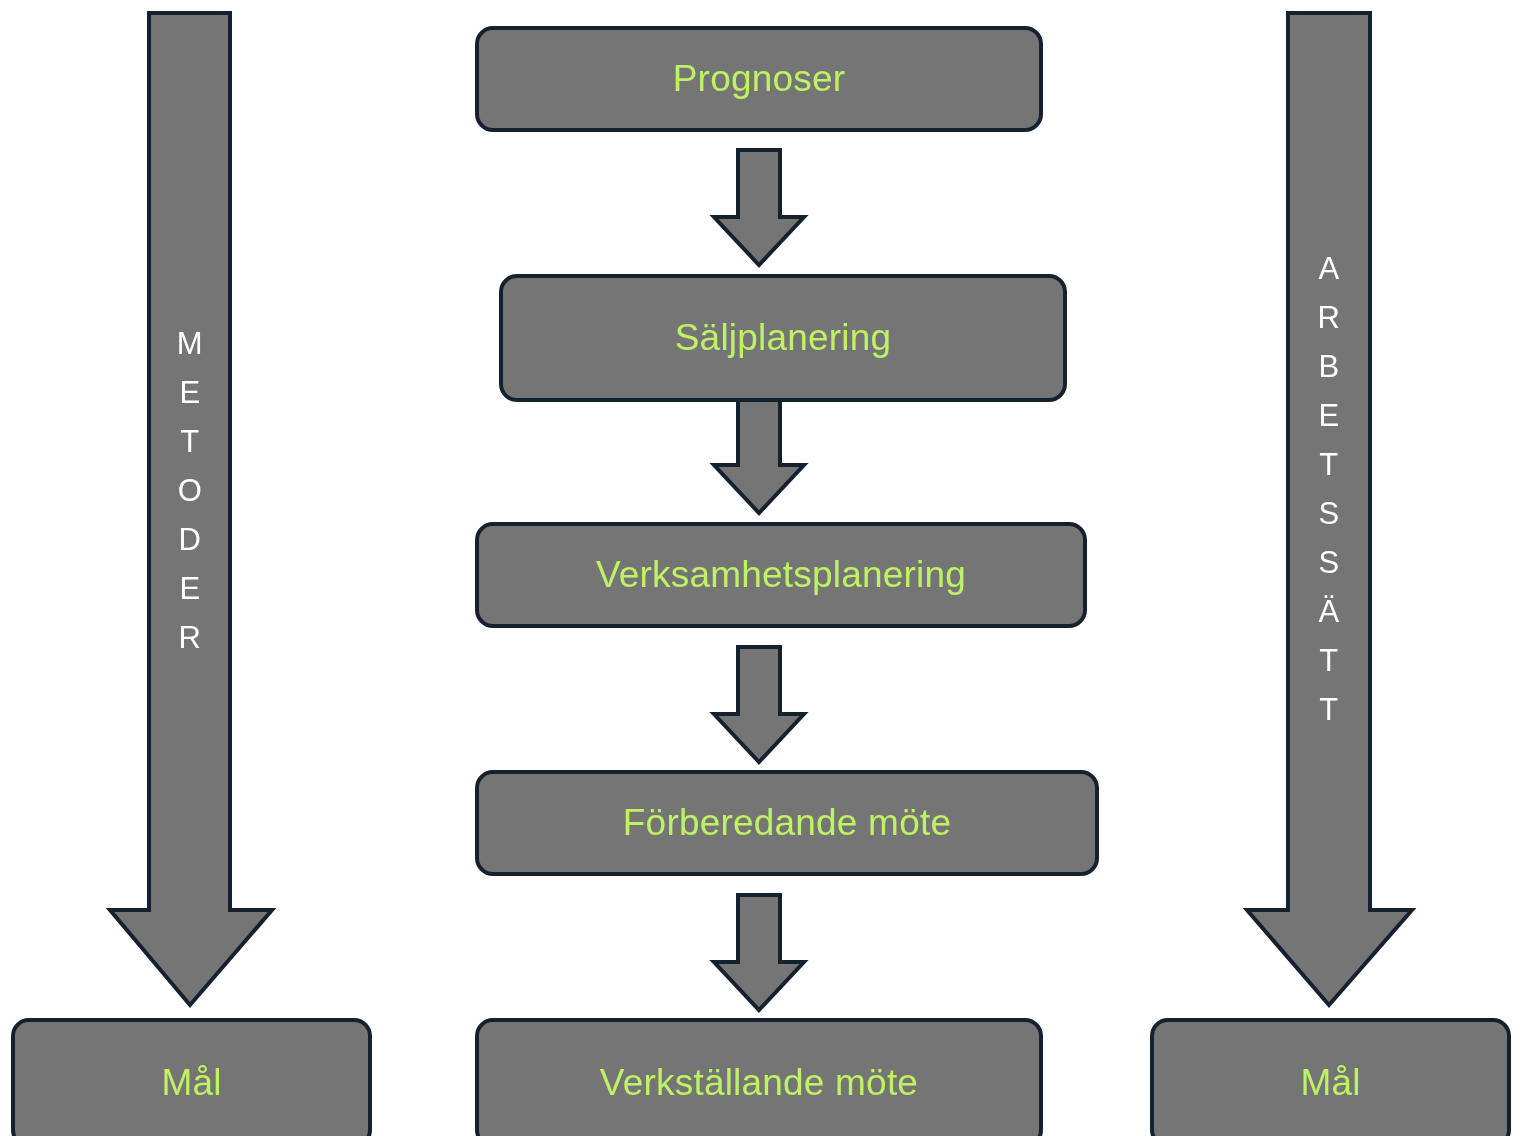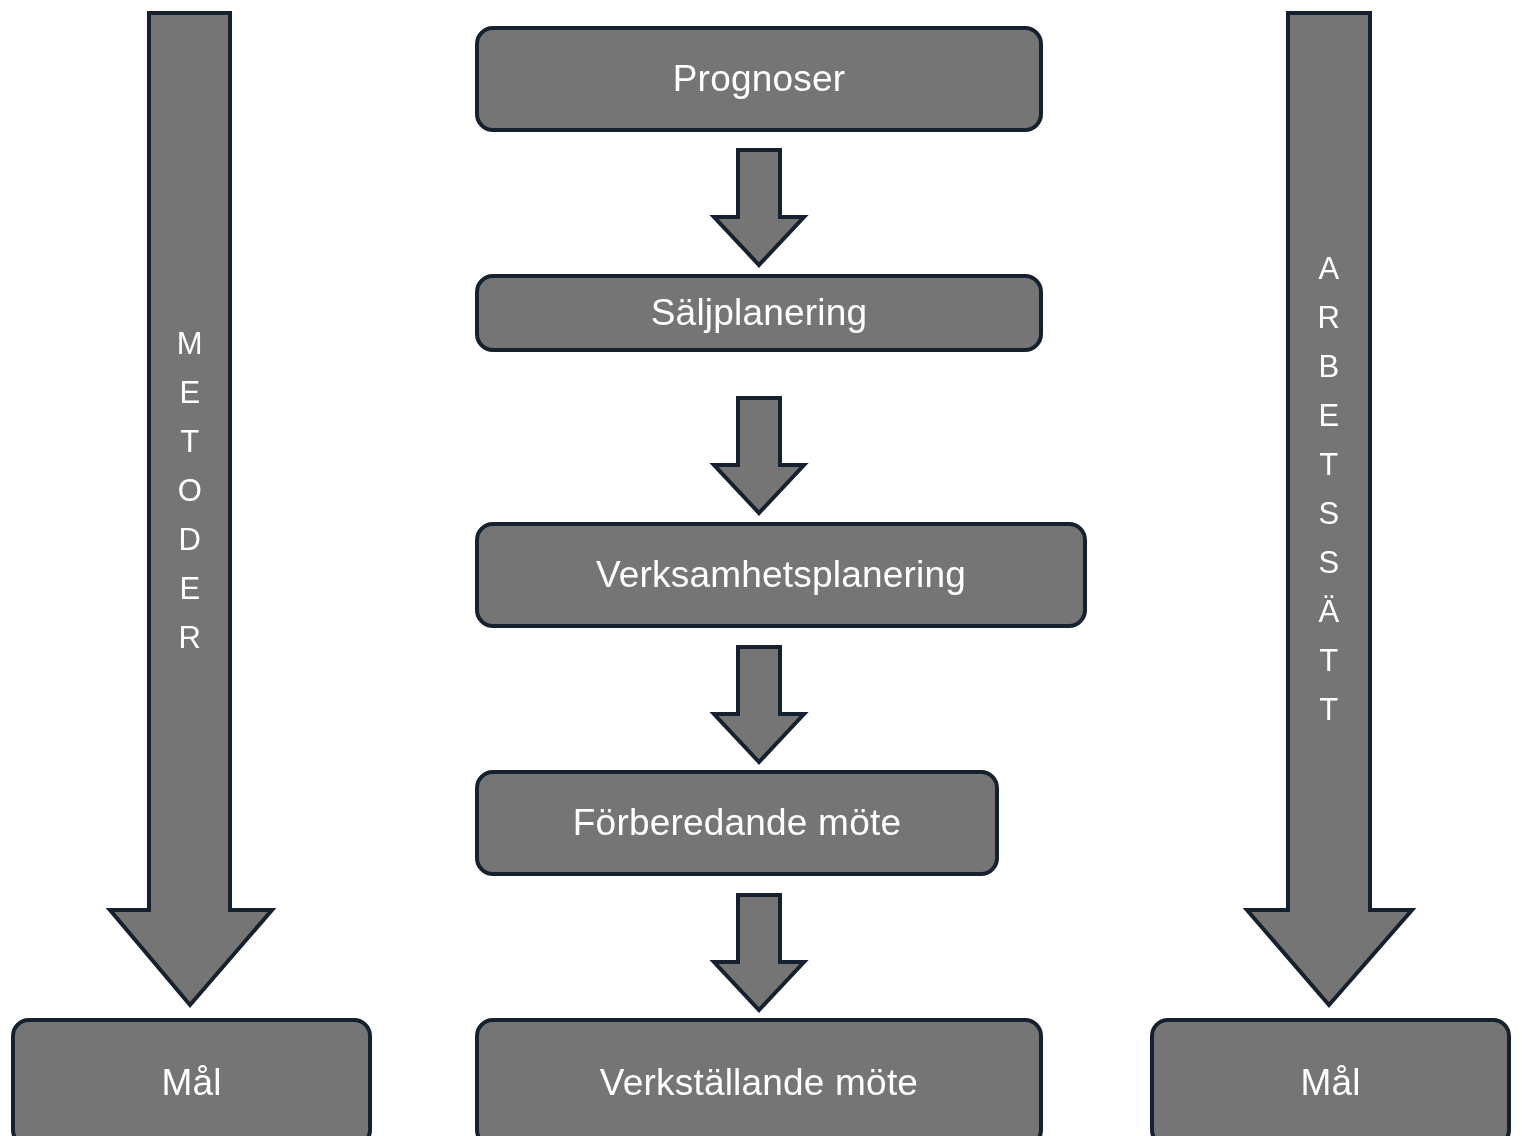--- a/index.html
+++ b/index.html
@@ -21,21 +21,21 @@
   
   .node {
     position: absolute;
     box-sizing: border-box;
     background: #757575;
     border: 4px solid #16212f;
     border-radius: 18px;
     display: flex;
     align-items: center;
     justify-content: center;
-    color: #ffffff;
+    color: #bef264;
     font-size: 37px;
     font-weight: 400;
     letter-spacing: 0.2px;
     line-height: 1.1;
     text-align: center;
   }
 
   
   .arrow-layer {
     position: absolute;
@@ -98,25 +98,25 @@
     <span>O</span>
     <span>D</span>
     <span>E</span>
     <span>R</span>
   </div>
 
   <div class="node" style="left:11px; top:1018px; width:361px; height:130px;">Mål</div>
 
   <div class="node" style="left:475px; top:26px; width:568px; height:106px;">Prognoser</div>
 
-  <div class="node" style="left:475px; top:274px; width:568px; height:78px;">Säljplanering</div>
+  <div class="node" style="left:499px; top:274px; width:568px; height:128px;">Säljplanering</div>
 
   <div class="node" style="left:475px; top:522px; width:612px; height:106px;">Verksamhetsplanering</div>
 
-  <div class="node" style="left:475px; top:770px; width:524px; height:106px;">Förberedande möte</div>
+  <div class="node" style="left:475px; top:770px; width:624px; height:106px;">Förberedande möte</div>
 
   <div class="node" style="left:475px; top:1018px; width:568px; height:130px;">Verkställande möte</div>
 
   <div class="vlabel" style="left:1288px; top:245px; width:82px;">
     <span>A</span>
     <span>R</span>
     <span>B</span>
     <span>E</span>
     <span>T</span>
     <span>S</span>

